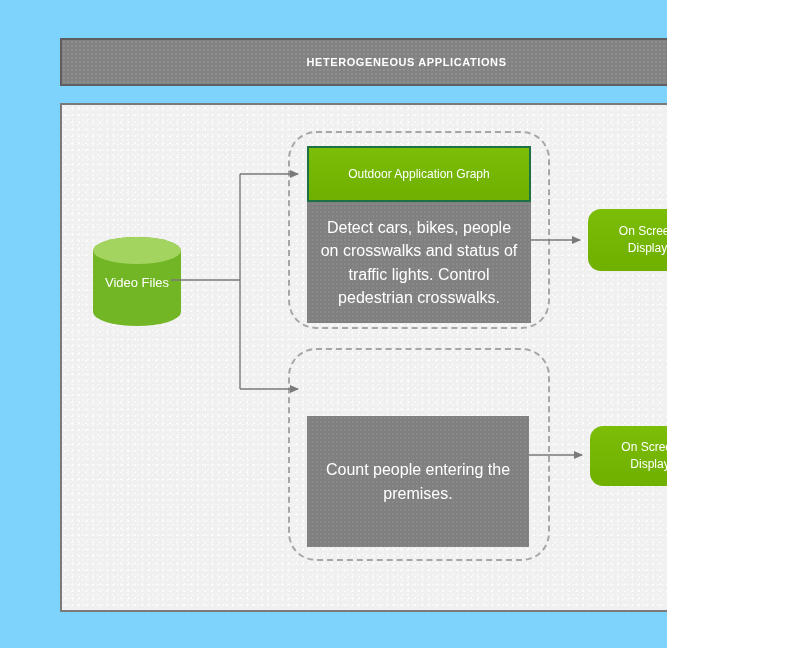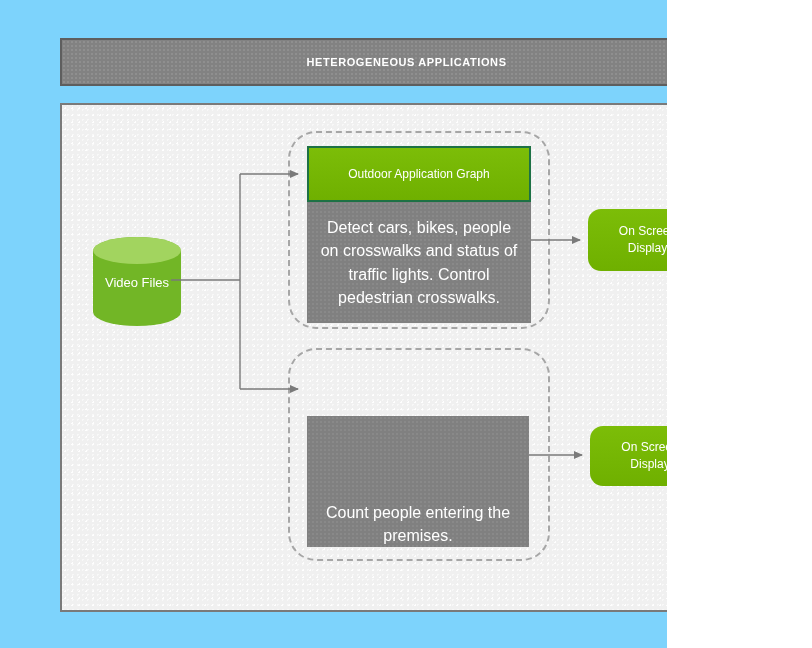--- a/index.html
+++ b/index.html
@@ -95,21 +95,21 @@
     background-image: radial-gradient(rgba(255,255,255,0.07) 1px, transparent 1px);
     background-size: 4px 4px;
     display: flex; align-items: center; justify-content: center;
     color: #ffffff;
     font-size: 16px;
     line-height: 1.45;
     text-align: center;
     padding: 0 10px;
   }
   .docker-box-1 .app-body { left: 17px; top: 69px; width: 224px; height: 121px; }
-  .docker-box-2 .app-body { left: 17px; top: 66px; width: 222px; height: 131px; align-items: flex-end; }
+  .docker-box-2 .app-body { left: 17px; top: 66px; width: 222px; height: 131px; }
 
   .docker-label {
     position: absolute;
     left: 288px; top: 567px;
     width: 262px;
     text-align: center;
     color: #262626;
     font-size: 11.5px;
     letter-spacing: 0.8px;
   }

